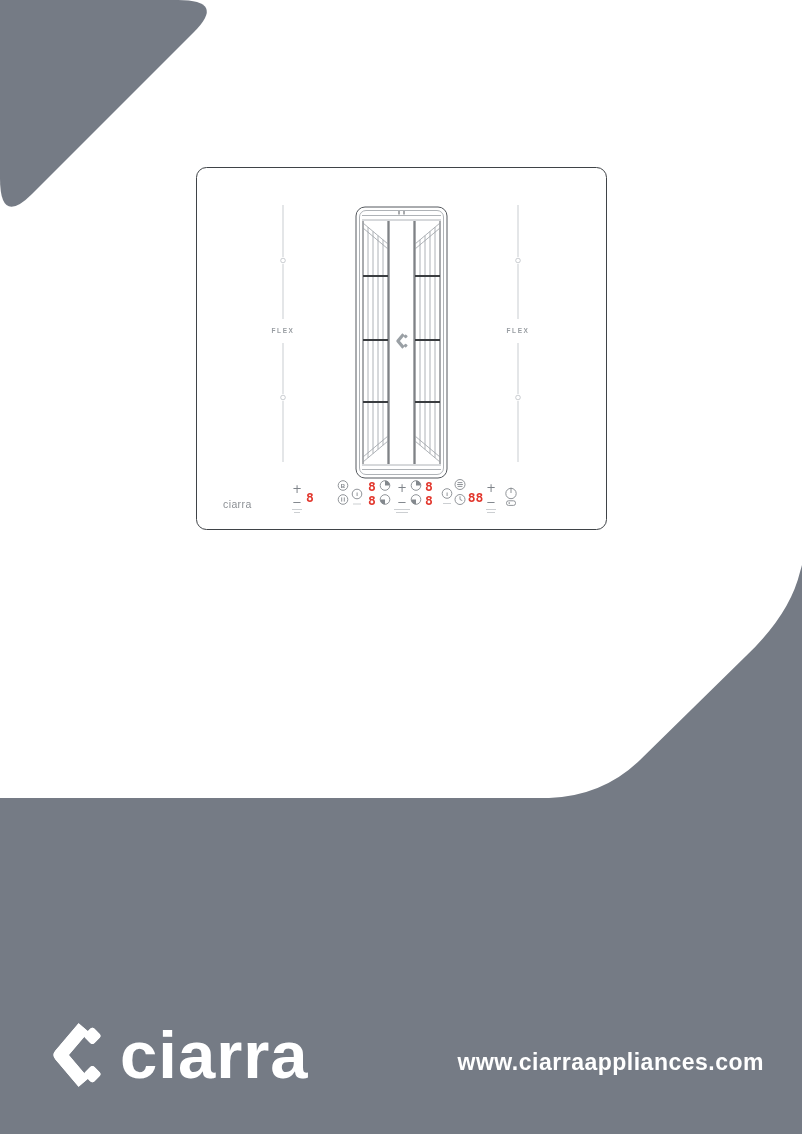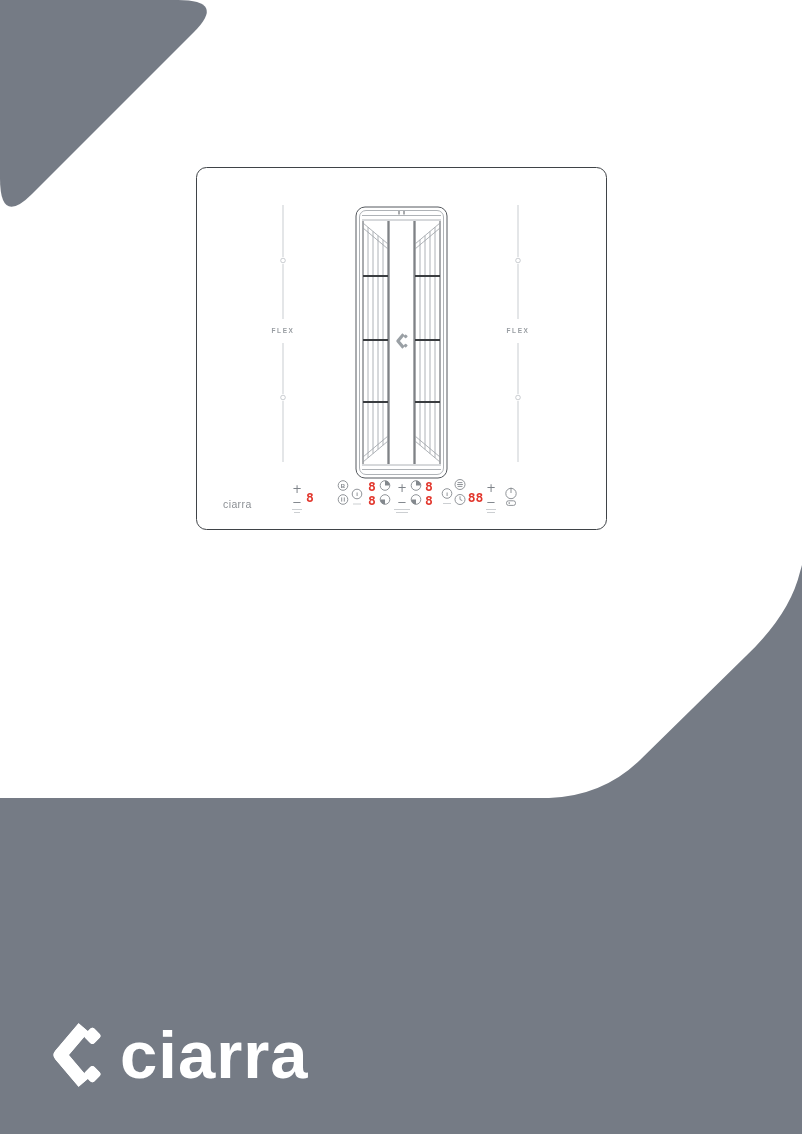--- a/index.html
+++ b/index.html
@@ -166,14 +166,15 @@
   <div class="logo-row">
     <svg class="logo-icon" width="58" height="66" viewBox="0 0 66 76">
       <use href="#icoC"></use>
       <path d="M38,12 L16,38 L38,64" fill="none" stroke="currentColor" stroke-width="15" stroke-linecap="square" stroke-linejoin="round"></path>
       <rect x="45.5" y="8.5" width="15" height="15" rx="3.5" fill="currentColor" transform="rotate(45 53 16)"></rect>
       <rect x="45.5" y="52.5" width="15" height="15" rx="3.5" fill="currentColor" transform="rotate(45 53 60)"></rect>
     </svg>
     <div class="logo-text">ciarra</div>
   </div>
 
+  <div class="website">www.ciarraappliances.com</div>
 
 </div>
 
 </body></html>

